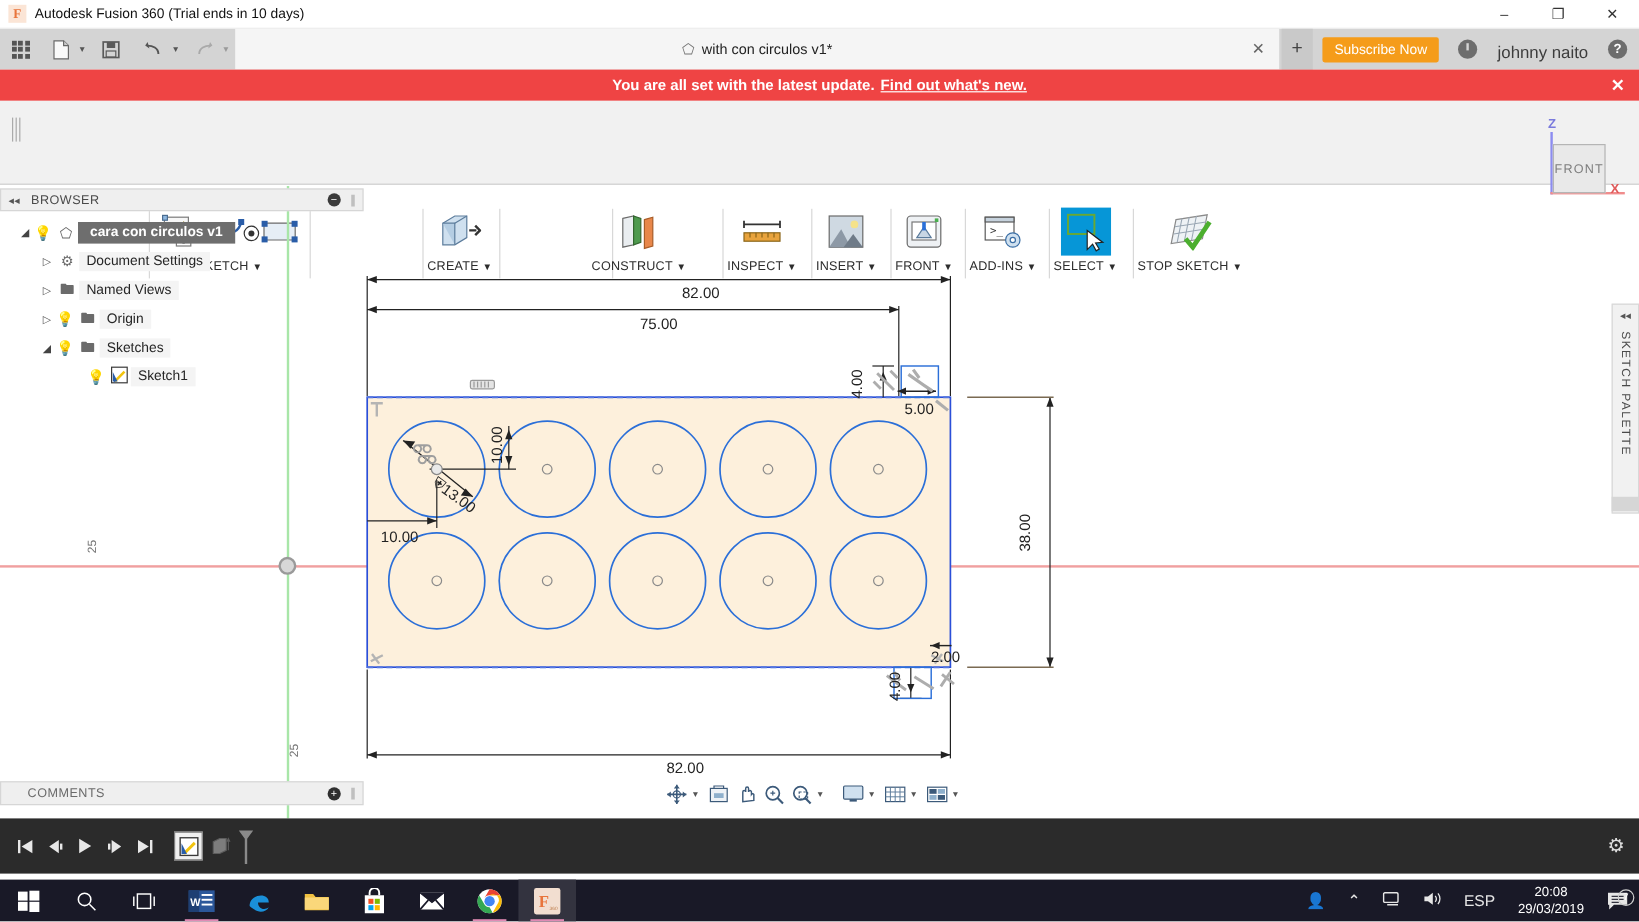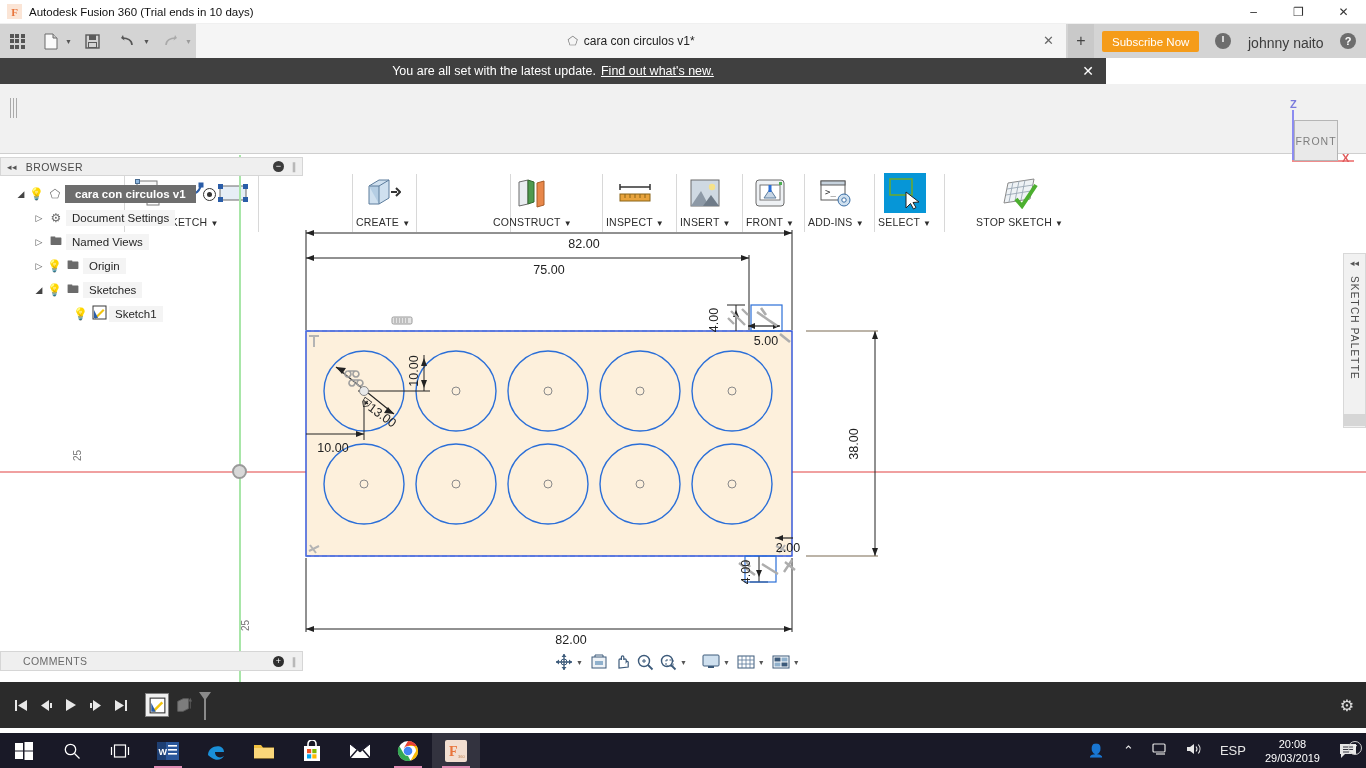--- a/index.html
+++ b/index.html
@@ -63,23 +63,23 @@
   .clockico::after { content:""; position:absolute; left:7px; top:3px; width:1.5px; height:6px; background:#d4d4d4; }
   .username { position: absolute; left: 1248px; top: 11px; font-size: 14px; color: #3c3c3c; }
   .helpico {
     position: absolute; left: 1340px; top: 9px; width: 16px; height: 16px; border-radius: 50%;
     background: #6d6d6d; color: #fff; font-size: 11px; font-weight: bold;
     display: flex; align-items: center; justify-content: center;
   }
 
   
   .banner {
-    position: absolute; top: 58px; left: 0; width: 1106px; height: 26px;
-    background: #404040; display: flex; align-items: center; justify-content: center;
-    color: #fff; font-size: 12.5px; font-weight: normal;
+    position: absolute; top: 58px; left: 0; width: 1366px; height: 26px;
+    background: #ef4444; display: flex; align-items: center; justify-content: center;
+    color: #fff; font-size: 12.5px; font-weight: bold;
   }
   .banner a { color: #fff; text-decoration: underline; margin-left: 5px; }
   .banner-x { position: absolute; right: 12px; top: 5px; font-size: 14px; color: #fff; }
 
   
   .ribbon {
     position: absolute; top: 84px; left: 0; width: 1366px; height: 70px;
     background: #f1f1f1; border-bottom: 1px solid #cfcfcf;
   }
   .grip { position: absolute; left: 10px; top: 14px; width: 7px; height: 20px; }
@@ -273,21 +273,21 @@
     <div class="appicon" style="margin-left:8px;opacity:.45">
       <svg width="17" height="14" viewBox="0 0 17 14">
           <path d="M4 11C4 6 9 4 13 4" stroke="#777" stroke-width="1.6" fill="none"></path>
           <path d="M13 1 L15 4 L11.5 6.5Z" fill="#777"></path>
         </svg>
     </div>
     <div class="caret" style="opacity:.45">▼</div>
 
     <div class="doc-tab">
       <span class="cubeico">⬠</span>
-      <span>cara con circulos v1*</span>
+      <span>with con circulos v1*</span>
       <span class="tab-close">✕</span>
     </div>
     <div class="tab-plus">+</div>
     <div class="subscribe">Subscribe Now</div>
     <div class="clockico"></div>
     <div class="username">johnny naito</div>
     <div class="helpico">?</div>
   </div>
 
   <div class="banner">
@@ -464,21 +464,21 @@
           </svg>
         </div>
       </div>
       <div class="rlabel">
         <span>SELECT</span>
         <span style="font-size:8px">▼</span>
       </div>
     </div>
     <div class="ribdiv" style="left:944px"></div>
 
-    <div class="rgroup" style="left:976px">
+    <div class="rgroup" style="left:948px">
       <div class="ricons">
         <div class="ricon">
           <svg width="40" height="32" viewBox="0 0 40 32">
             <path d="M8 6 L34 2 L30 22 L4 26 Z" fill="#eef2f5" stroke="#8a8a8a"></path>
             <path d="M13 5 L9 25 M19 4 L15 24 M25 3 L21 23 M7 12 L33 8 M6 18 L31 14" stroke="#9aa7b4" stroke-width=".9"></path>
             <path d="M16 22 l6 7 L36 8" stroke="#4caf2f" stroke-width="4" fill="none"></path>
           </svg>
         </div>
       </div>
       <div class="rlabel">

